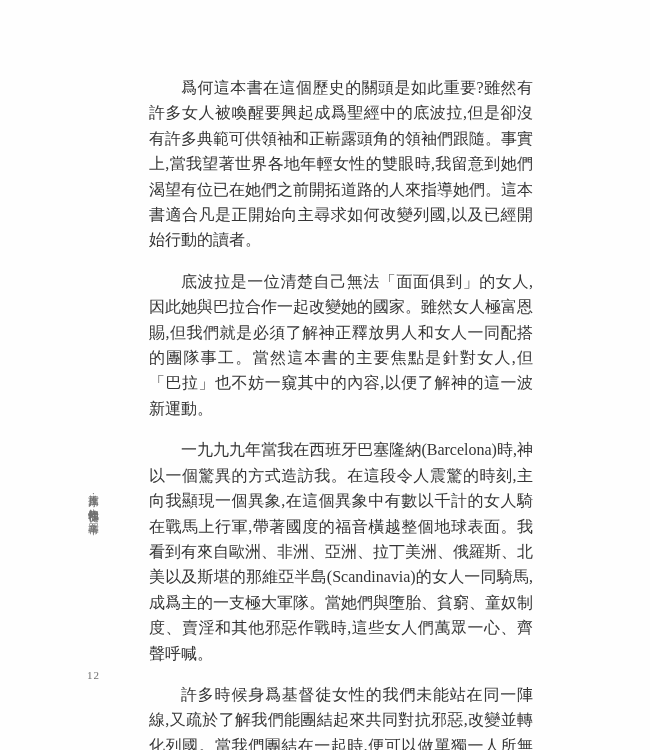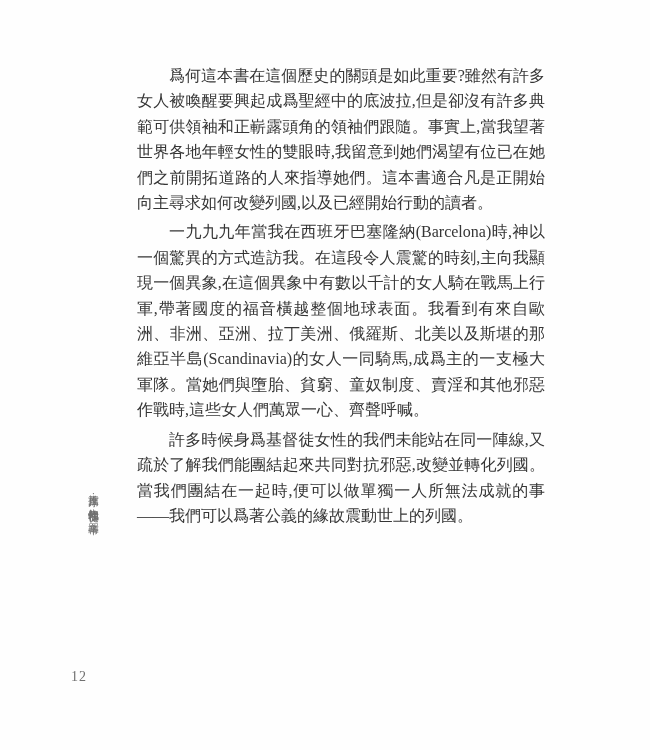--- a/index.html
+++ b/index.html
@@ -23,52 +23,53 @@
     position: absolute;
     left: 133px;
     top: 59px;
     width: 416px;
     color: #353535;
     font-size: 16px;
     line-height: 25.4px;
     text-align: justify;
   }
   .content p {
-    margin: 4px;
+    margin: 16px;
     padding: 0;
     text-indent: 2em;
   }
   .running-title {
     position: absolute;
     left: 86px;
     top: 487px;
     writing-mode: vertical-rl;
     text-orientation: upright;
     font-size: 10.5px;
     letter-spacing: 0.5px;
     color: #707070;
     white-space: nowrap;
   }
   .page-number {
     position: absolute;
-    left: 71px;
+    left: 87px;
     top: 669px;
-    font-size: 14px;
+    font-size: 11px;
     letter-spacing: 1px;
     color: #707070;
   }
 </style>
 </head>
 <body>
 
 <div class="book-page">
 
   <div class="running-title">推薦序三:先知性代禱使徒　羅辛蒂</div>
 
   <div class="page-number">12</div>
 
   <div class="content">
     <p>爲何這本書在這個歷史的關頭是如此重要?雖然有許多女人被喚醒要興起成爲聖經中的底波拉,但是卻沒有許多典範可供領袖和正嶄露頭角的領袖們跟隨。事實上,當我望著世界各地年輕女性的雙眼時,我留意到她們渴望有位已在她們之前開拓道路的人來指導她們。這本書適合凡是正開始向主尋求如何改變列國,以及已經開始行動的讀者。</p>
+    <p>底波拉是一位清楚自己無法「面面俱到」的女人,因此她與巴拉合作一起改變她的國家。雖然女人極富恩賜,但我們就是必須了解神正釋放男人和女人一同配搭的團隊事工。當然這本書的主要焦點是針對女人,但「巴拉」也不妨一窺其中的內容,以便了解神的這一波新運動。</p>
     <p>一九九九年當我在西班牙巴塞隆納(Barcelona)時,神以一個驚異的方式造訪我。在這段令人震驚的時刻,主向我顯現一個異象,在這個異象中有數以千計的女人騎在戰馬上行軍,帶著國度的福音橫越整個地球表面。我看到有來自歐洲、非洲、亞洲、拉丁美洲、俄羅斯、北美以及斯堪的那維亞半島(Scandinavia)的女人一同騎馬,成爲主的一支極大軍隊。當她們與墮胎、貧窮、童奴制度、賣淫和其他邪惡作戰時,這些女人們萬眾一心、齊聲呼喊。</p>
     <p>許多時候身爲基督徒女性的我們未能站在同一陣線,又疏於了解我們能團結起來共同對抗邪惡,改變並轉化列國。當我們團結在一起時,便可以做單獨一人所無法成就的事——我們可以爲著公義的緣故震動世上的列國。</p>
   </div>
 
 </div>
 
 </body></html>

